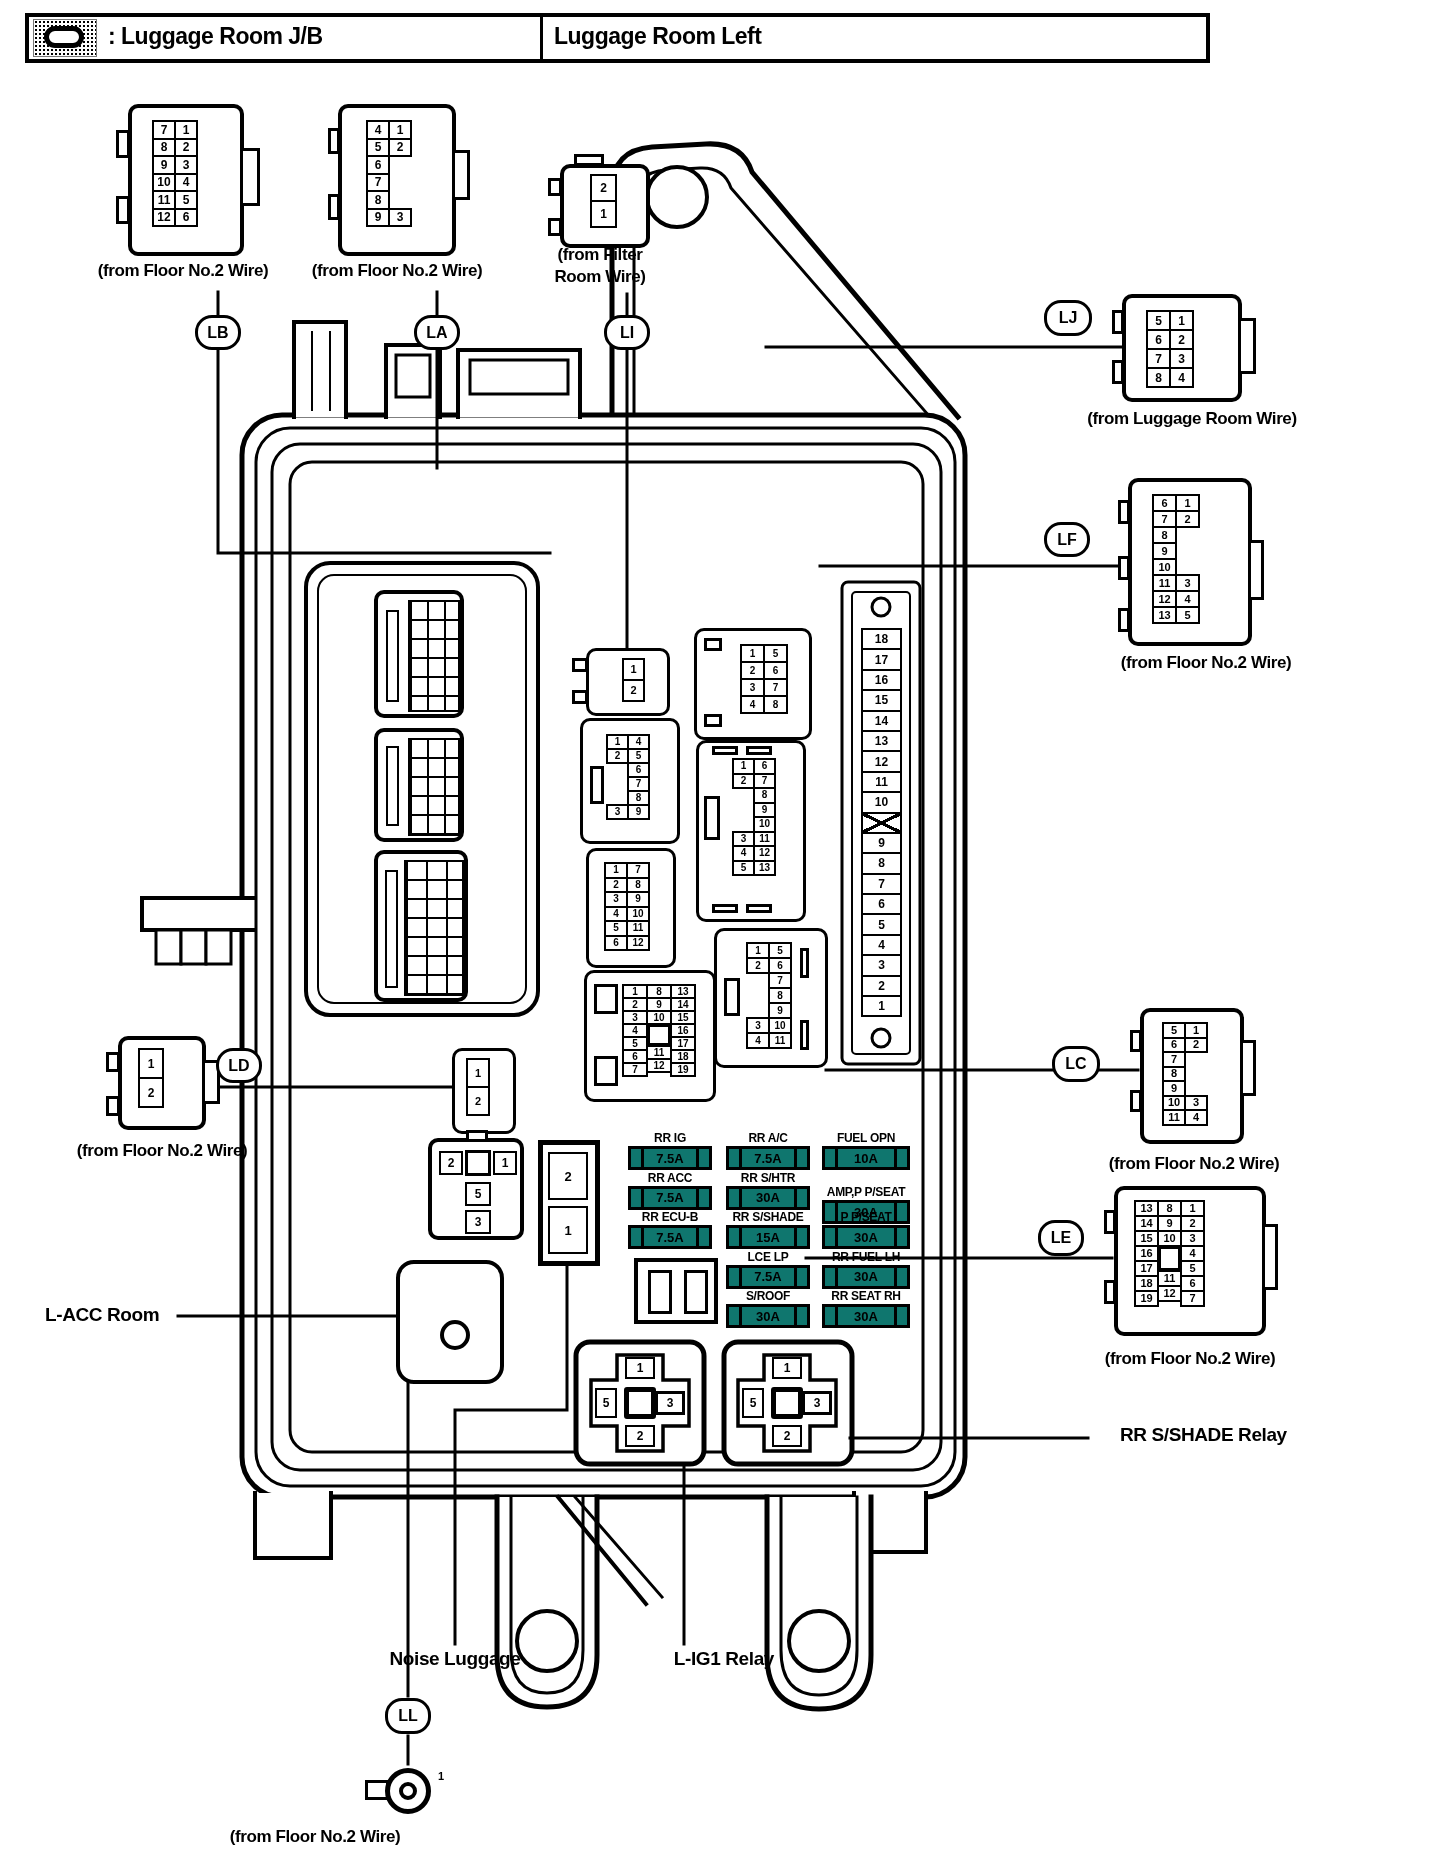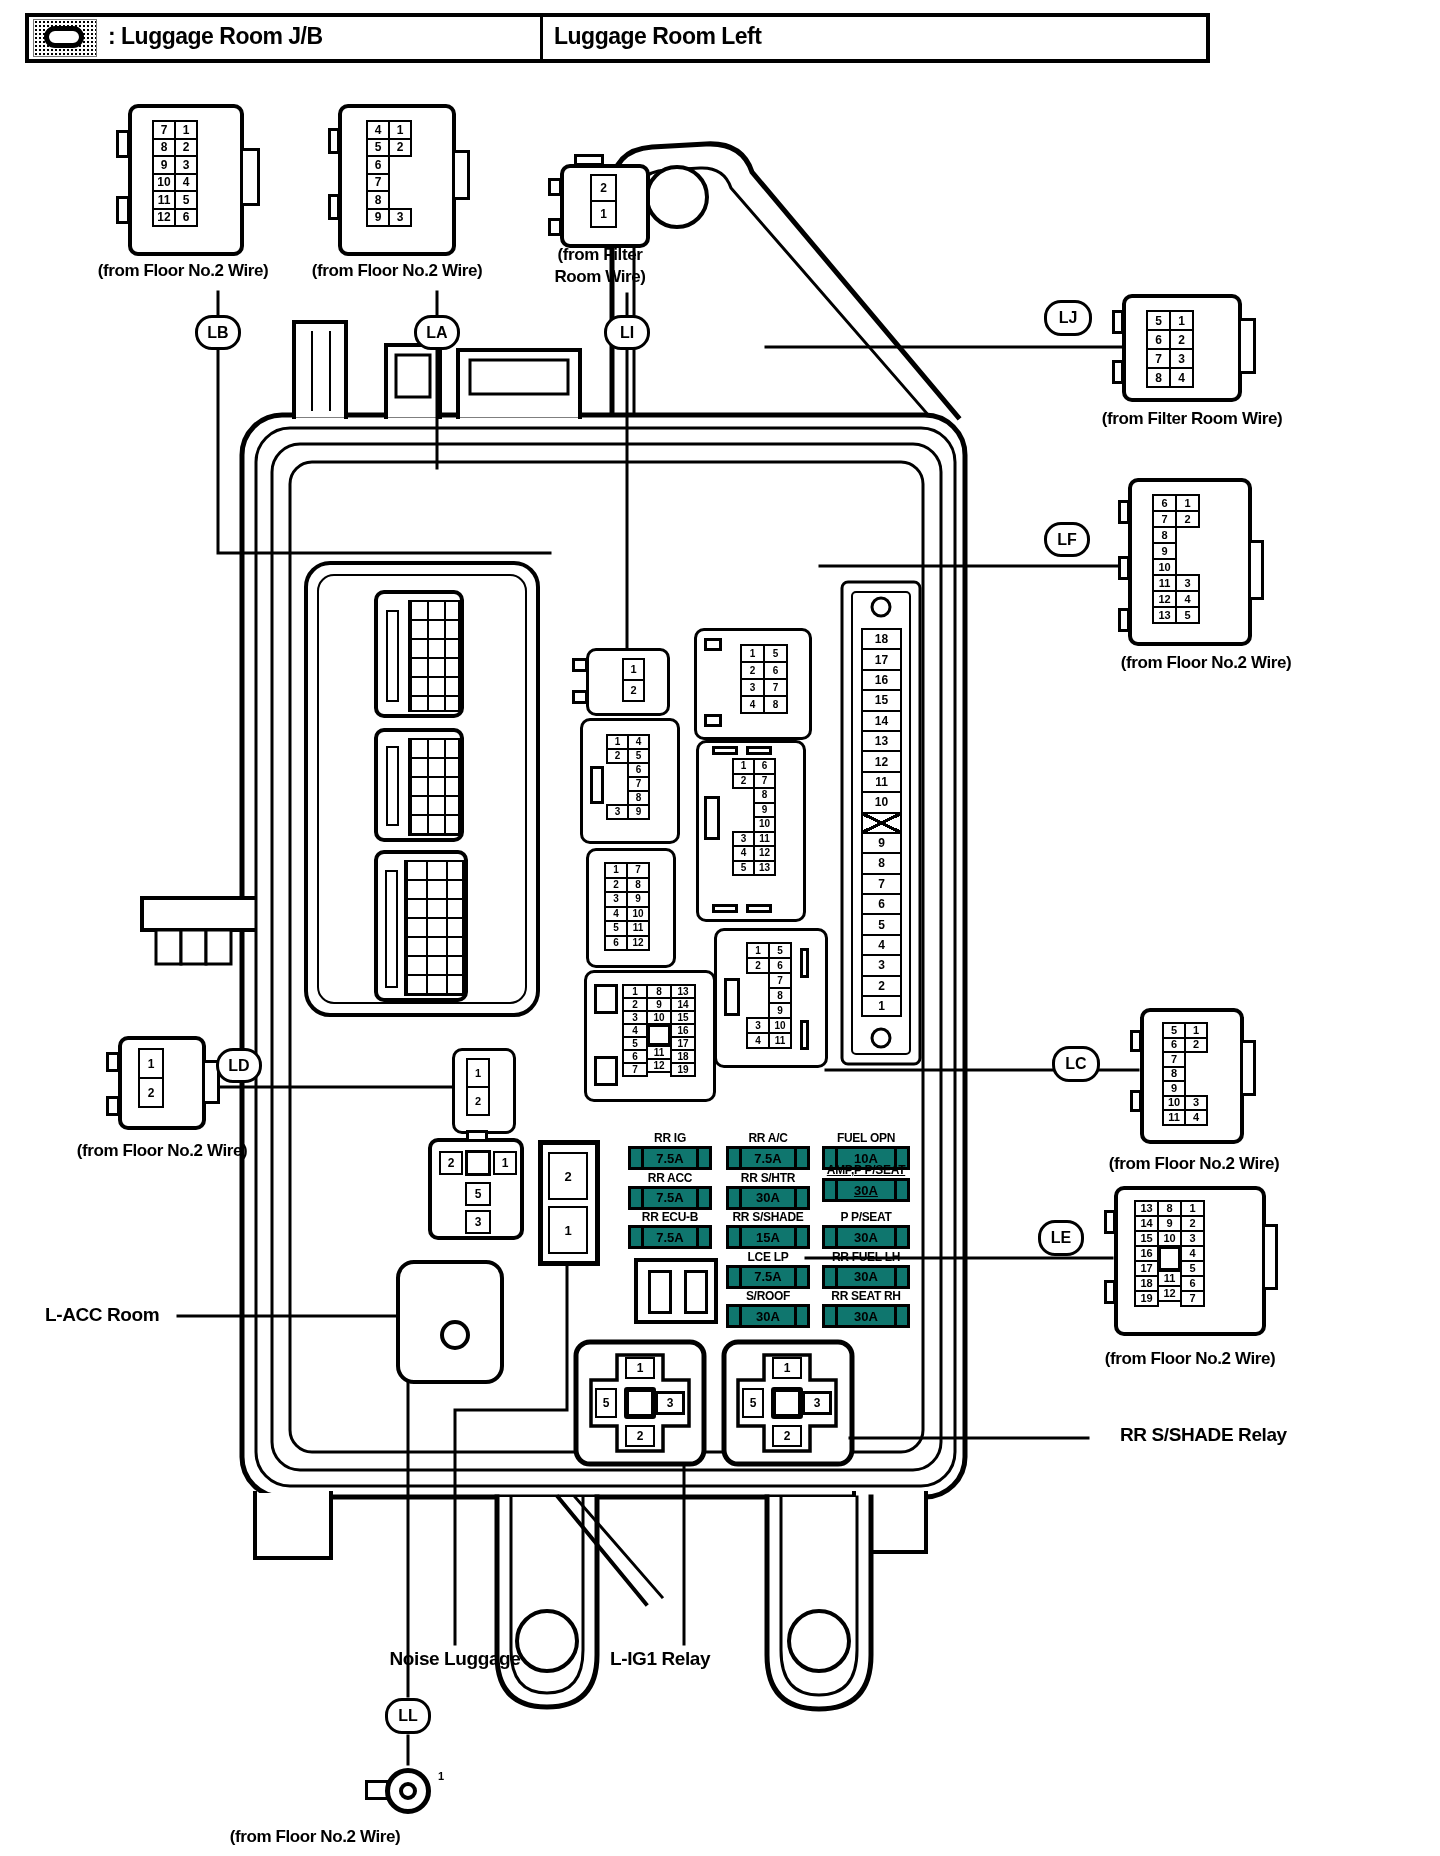--- a/index.html
+++ b/index.html
@@ -231,21 +231,21 @@
         <div class="pcell" style="width: 25px; height: 21px;">8</div>
       </div>
       <div class="pcol">
         <div class="pcell" style="width: 25px; height: 21px;">1</div>
         <div class="pcell" style="width: 25px; height: 21px;">2</div>
         <div class="pcell" style="width: 25px; height: 21px;">3</div>
         <div class="pcell" style="width: 25px; height: 21px;">4</div>
       </div>
     </div>
   <div class="abs oval" style="left:1044px;top:300px;width:48px;height:36px;">LJ</div>
-  <div class="abs cap" style="left:1056px;top:408px;width:272px;">(from Filter Room Wire)</div>
+  <div class="abs cap" style="left:1056px;top:408px;width:272px;">(from Luggage Room Wire)</div>
 
   <div class="abs shell" style="left:1128px;top:478px;width:124px;height:168px;"></div>
   <div class="abs stub" style="left:1118px;top:500px;width:12px;height:24px;"></div>
   <div class="abs stub" style="left:1118px;top:556px;width:12px;height:24px;"></div>
   <div class="abs stub" style="left:1118px;top:608px;width:12px;height:24px;"></div>
   <div class="abs stub" style="left:1248px;top:540px;width:16px;height:60px;"></div>
   <div class="pingrid" style="left:1152px;top:494px;font-size:11px;">
       <div class="pcol">
         <div class="pcell" style="width: 25px; height: 18px;">6</div>
         <div class="pcell" style="width: 25px; height: 18px;">7</div>
@@ -634,21 +634,21 @@
     </div>
   <div class="fusecol" style="left:822px;top:1131px;width:88px;">
       <div class="fuse" style="top: 0px;">
         <div class="flabel">FUEL OPN</div>
         <div class="fbox">
           <div class="fside"></div>
           <div class="famp">10A</div>
           <div class="fside r"></div>
         </div>
       </div>
-      <div class="fuse" style="top: 32px; text-decoration: underline;">
+      <div class="fuse" style="top: 54px;">
         <div class="flabel">AMP,P P/SEAT</div>
         <div class="fbox">
           <div class="fside"></div>
           <div class="famp">30A</div>
           <div class="fside r"></div>
         </div>
       </div>
       <div class="fuse" style="top: 79px;">
         <div class="flabel">P P/SEAT</div>
         <div class="fbox">
@@ -683,21 +683,21 @@
 
   <div class="rpin" style="left:772px;top:1357px;width:30px;height:22px;">1</div>
   <div class="rpin" style="left:742px;top:1388px;width:22px;height:30px;">5</div>
   <div class="rpin" style="left:802px;top:1391px;width:30px;height:24px;border-width:3px;">3</div>
   <div class="rpin" style="left:772px;top:1425px;width:30px;height:22px;">2</div>
   <div class="csq" style="left:771px;top:1387px;width:32px;height:32px;"></div>
 
   <div class="abs biglbl" style="left:45px;top:1304px;">L-ACC Room</div>
   <div class="abs biglbl" style="left:1120px;top:1424px;">RR S/SHADE Relay</div>
   <div class="abs biglbl" style="left:385px;top:1648px;width:140px;text-align:center;">Noise Luggage</div>
-  <div class="abs biglbl" style="left:610px;top:1648px;width:150px;text-align:left;">L-IG1 Relay</div>
+  <div class="abs biglbl" style="left:624px;top:1648px;width:150px;text-align:right;">L-IG1 Relay</div>
 
   <div class="abs oval" style="left:385px;top:1698px;width:46px;height:36px;">LL</div>
   <div class="abs stub" style="left:365px;top:1780px;width:24px;height:20px;"></div>
   <div class="abs" style="left:385px;top:1768px;width:46px;height:46px;border:5px solid #000;border-radius:50%;background:#fff;">
     <div class="abs" style="left:9px;top:9px;width:18px;height:18px;border:4px solid #000;border-radius:50%;"></div>
   </div>
   <div class="abs" style="left:438px;top:1770px;font-size:11px;font-weight:bold;">1</div>
   <div class="abs cap" style="left:190px;top:1826px;width:250px;">(from Floor No.2 Wire)</div>
 
 </div>

